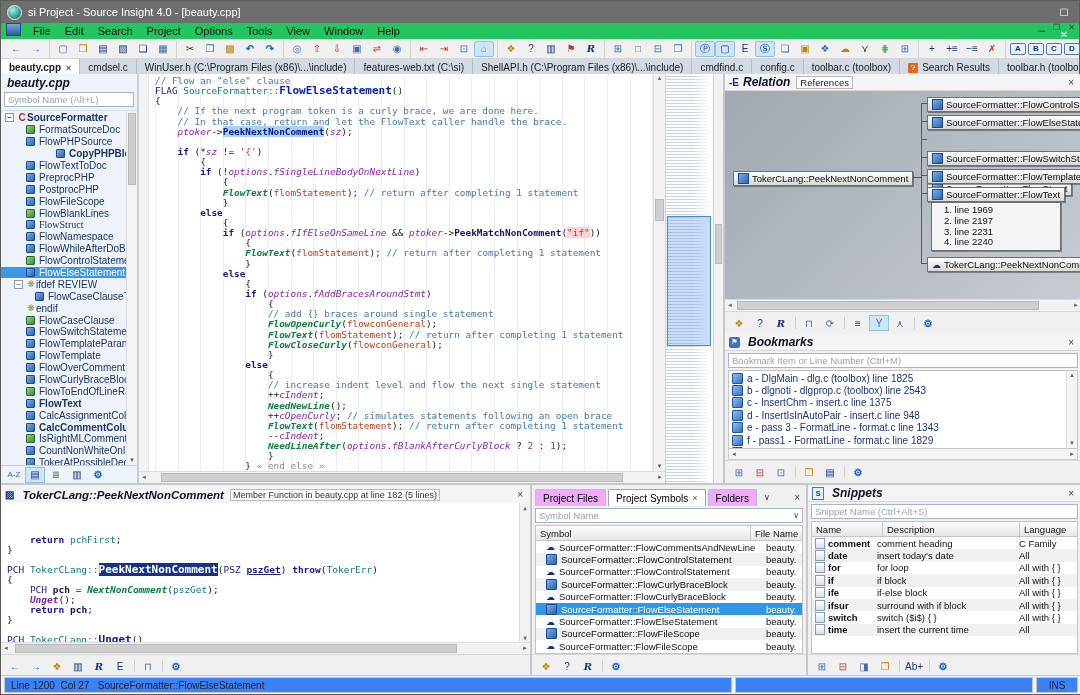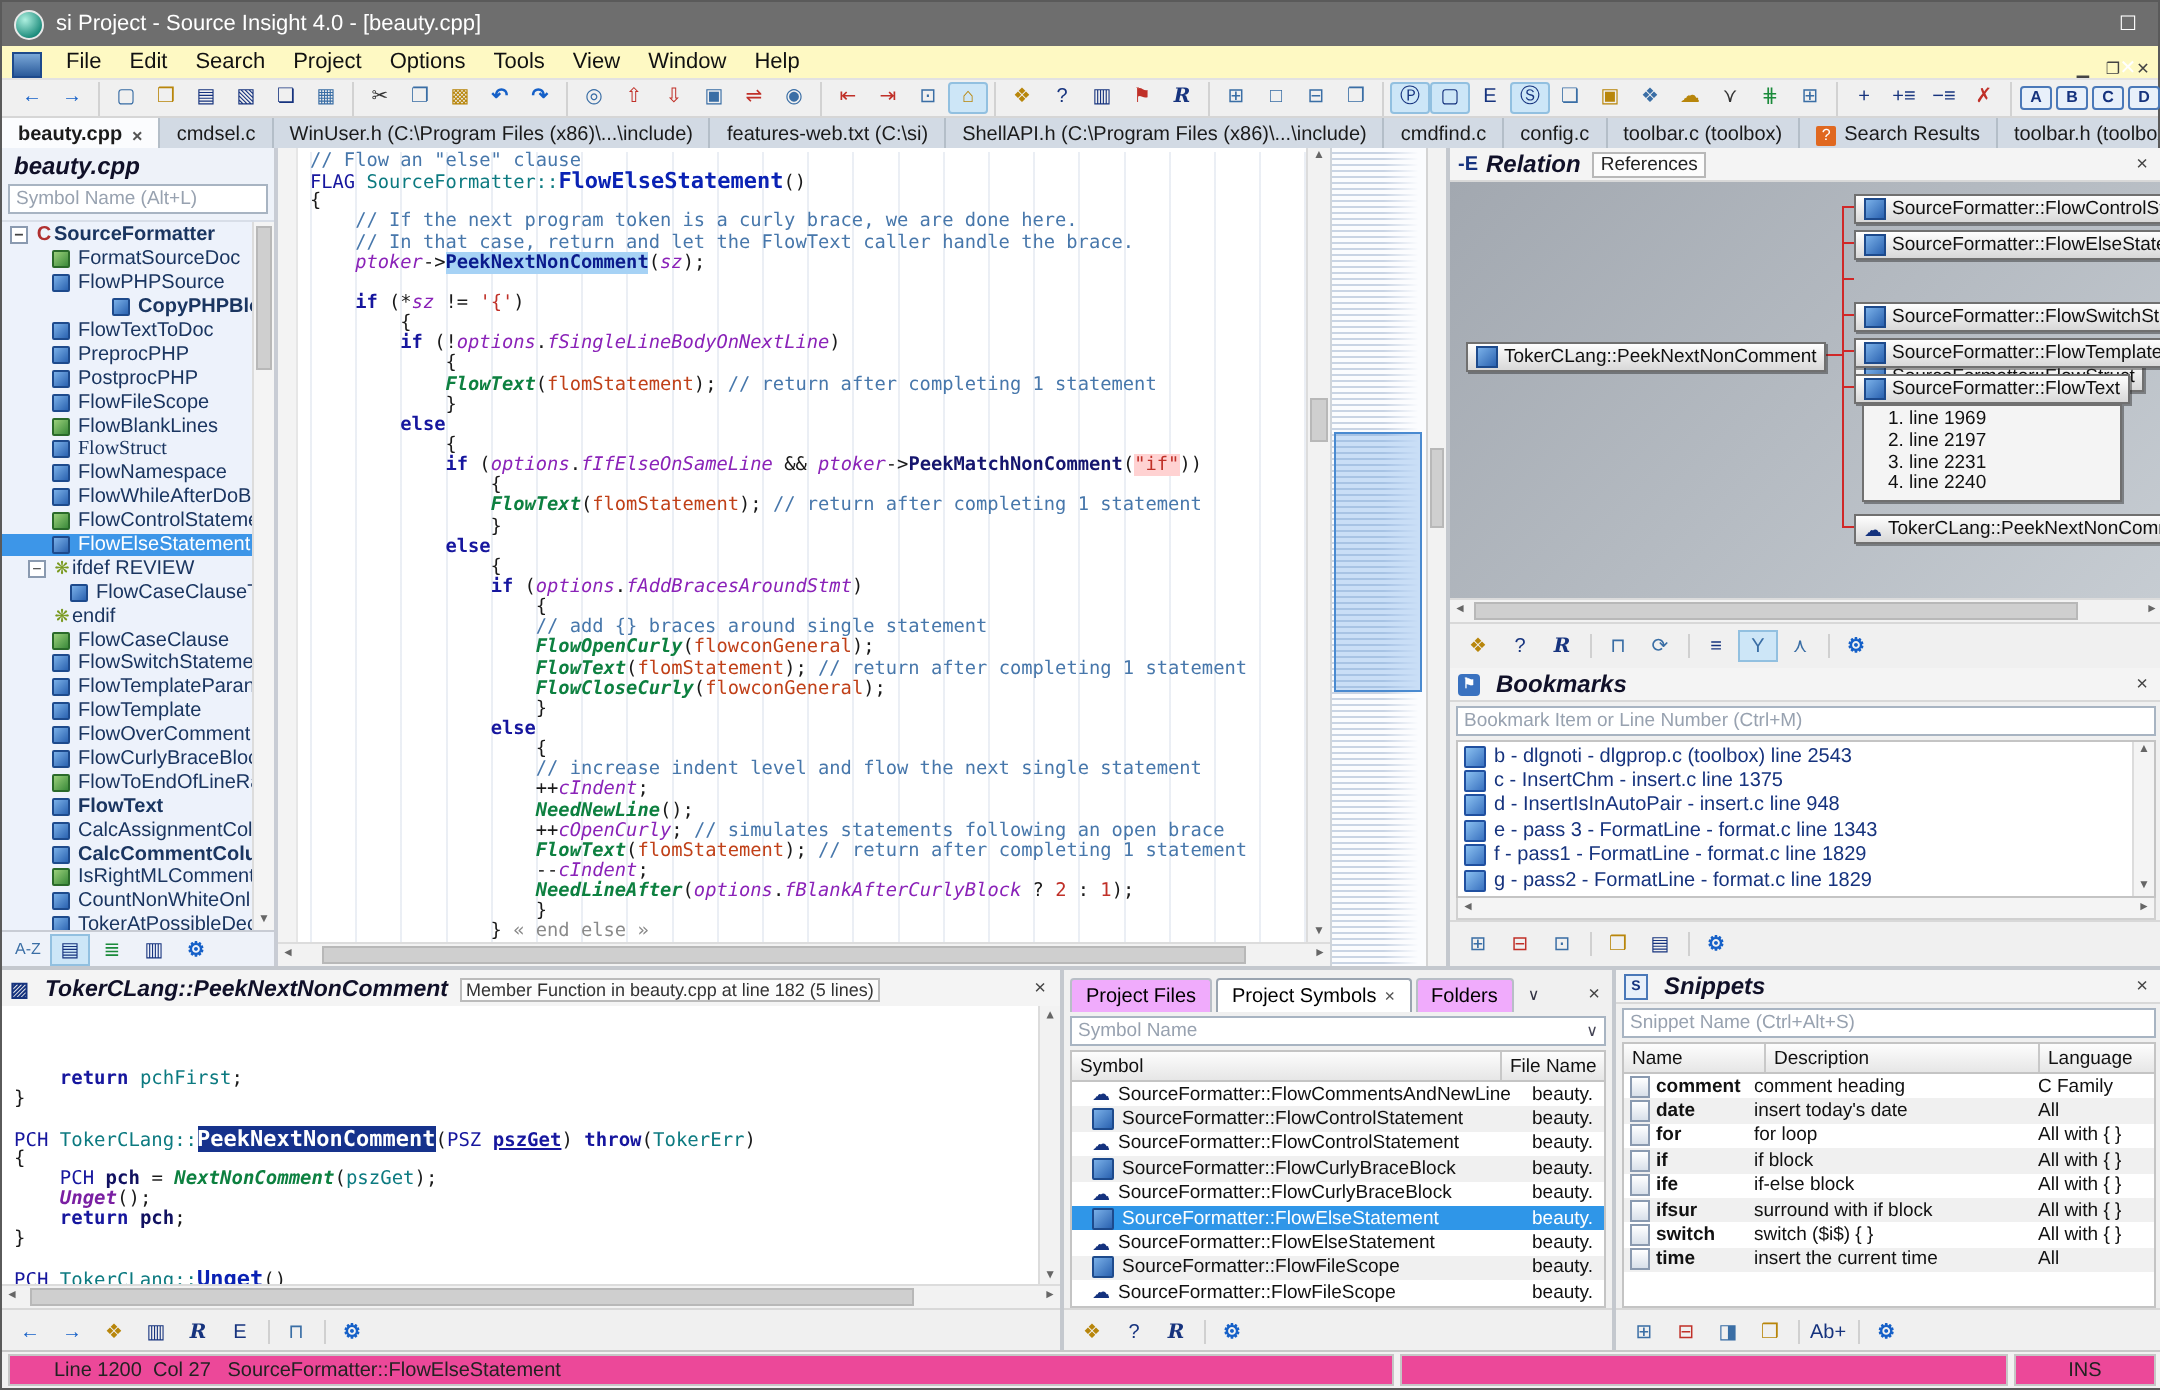--- a/index.html
+++ b/index.html
@@ -6,21 +6,21 @@
   body{width:1080px;height:695px;font-family:"Liberation Sans",sans-serif;overflow:hidden}
   .window{position:relative;width:1080px;height:695px;background:#f0f0f0;border:1px solid #5a5a5a;box-sizing:border-box}
 
   
   .titlebar{height:22px;background:#6e6e6e;display:flex;align-items:center;padding-left:6px;color:#fff;font-size:11px}
   .app-icon{width:13px;height:13px;border-radius:50%;background:radial-gradient(circle at 35% 30%,#aef0e0,#1a8a7a 75%);border:1px solid #e8e8e8;margin-right:6px;flex:none}
   .tb-title{flex:1;white-space:nowrap;overflow:hidden}
   .win-btn{width:30px;height:22px;display:flex;align-items:center;justify-content:center;color:#fff;font-size:10px}
 
   
-  .menubar{height:16px;display:flex;align-items:flex-end;background:#fef9c3;font-size:11px;color:#111;border-bottom:1px solid #e2e2e2}
+  .menubar{height:16px;display:flex;align-items:flex-start;background:#22c55e;font-size:11px;color:#111;border-bottom:1px solid #e2e2e2}
   .mdi-ico{width:13px;height:11px;background:linear-gradient(#7aa8d8,#2a5a9a);border:1px solid #1d4a8c;margin:0 5px;flex:none}
   .menu-item{padding:0 7px;height:16px;display:flex;align-items:center}
   .mdi-ctl{width:15px;text-align:center;font-size:8px;color:#444}
   .menu-spacer{flex:1}
 
   
   .toolbar{height:18px;display:flex;align-items:center;background:#f0f0f0;border-bottom:1px solid #d6d6d6;padding-left:2px}
   .tb-group{display:flex;align-items:center;height:17px;padding:0 3px;border-right:1px solid #d2d2d2}
   .tb-icon{min-width:16px;height:14px;display:flex;align-items:center;justify-content:center;font-size:10px;line-height:14px;border:1px solid transparent;border-radius:2px;padding:0 1px}
   .tb-icon.active{background:#cde6f7;border-color:#92c0e0}
@@ -169,21 +169,21 @@
 
   .snip{flex:1;display:flex;flex-direction:column;box-sizing:border-box}
   .snip-rows .pr-row{padding-left:3px}
   .sn-name{width:62px;flex:none;font-weight:bold;display:flex;align-items:center;overflow:hidden}
   .sn-desc{flex:1;overflow:hidden}
   .sn-lang{width:58px;flex:none;overflow:hidden}
   .sn-ico{width:8px;height:9px;border:1px solid #8a9ab0;background:linear-gradient(#fff,#d8e0ea);margin-right:3px;flex:none}
 
   
   .statusbar{position:absolute;left:0;bottom:0;width:1080px;height:19px;background:#f2f2f2;border-top:1px solid #c8c8c8;display:flex;align-items:center;padding:0 3px;font-size:10px;color:#222;box-sizing:border-box}
-  .st-seg{height:14px;border:1px solid #c6c6c6;background:#ec4899;display:flex;align-items:center;padding:0 22px;white-space:pre}
+  .st-seg{height:14px;border:1px solid #c6c6c6;background:#3b82f6;display:flex;align-items:center;padding:0 6px;white-space:pre}
   .st-1{width:724px}
   .st-2{width:288px;margin-left:3px}
   .st-3{width:28px;margin-left:3px;justify-content:center}
 </style>
 </head>
 <body>
 
 <div class="window">
 
   <div class="titlebar">
@@ -606,20 +606,24 @@
 
       <div class="bookmarks">
         <div class="panel-title">
           <span class="pt-icon" style="color:#fff;background:#3a72c0;width:11px;height:11px;display:inline-flex;align-items:center;justify-content:center;font-size:7px;border-radius:2px">⚑</span>
           <span class="pt-label" style="margin-left:4px">Bookmarks</span>
           <span class="pt-close">×</span>
         </div>
         <input class="bm-input" placeholder="Bookmark Item or Line Number (Ctrl+M)" style="">
         <div class="bm-list">
           <div class="bm-rows" id="bm-list">
+              <div class="bm-row">
+                <span class="bm-ico"></span>
+                <span>a - DlgMain - dlg.c (toolbox) line 1825</span>
+              </div>
               <div class="bm-row">
                 <span class="bm-ico"></span>
                 <span>b - dlgnoti - dlgprop.c (toolbox) line 2543</span>
               </div>
               <div class="bm-row">
                 <span class="bm-ico"></span>
                 <span>c - InsertChm - insert.c line 1375</span>
               </div>
               <div class="bm-row">
                 <span class="bm-ico"></span>

